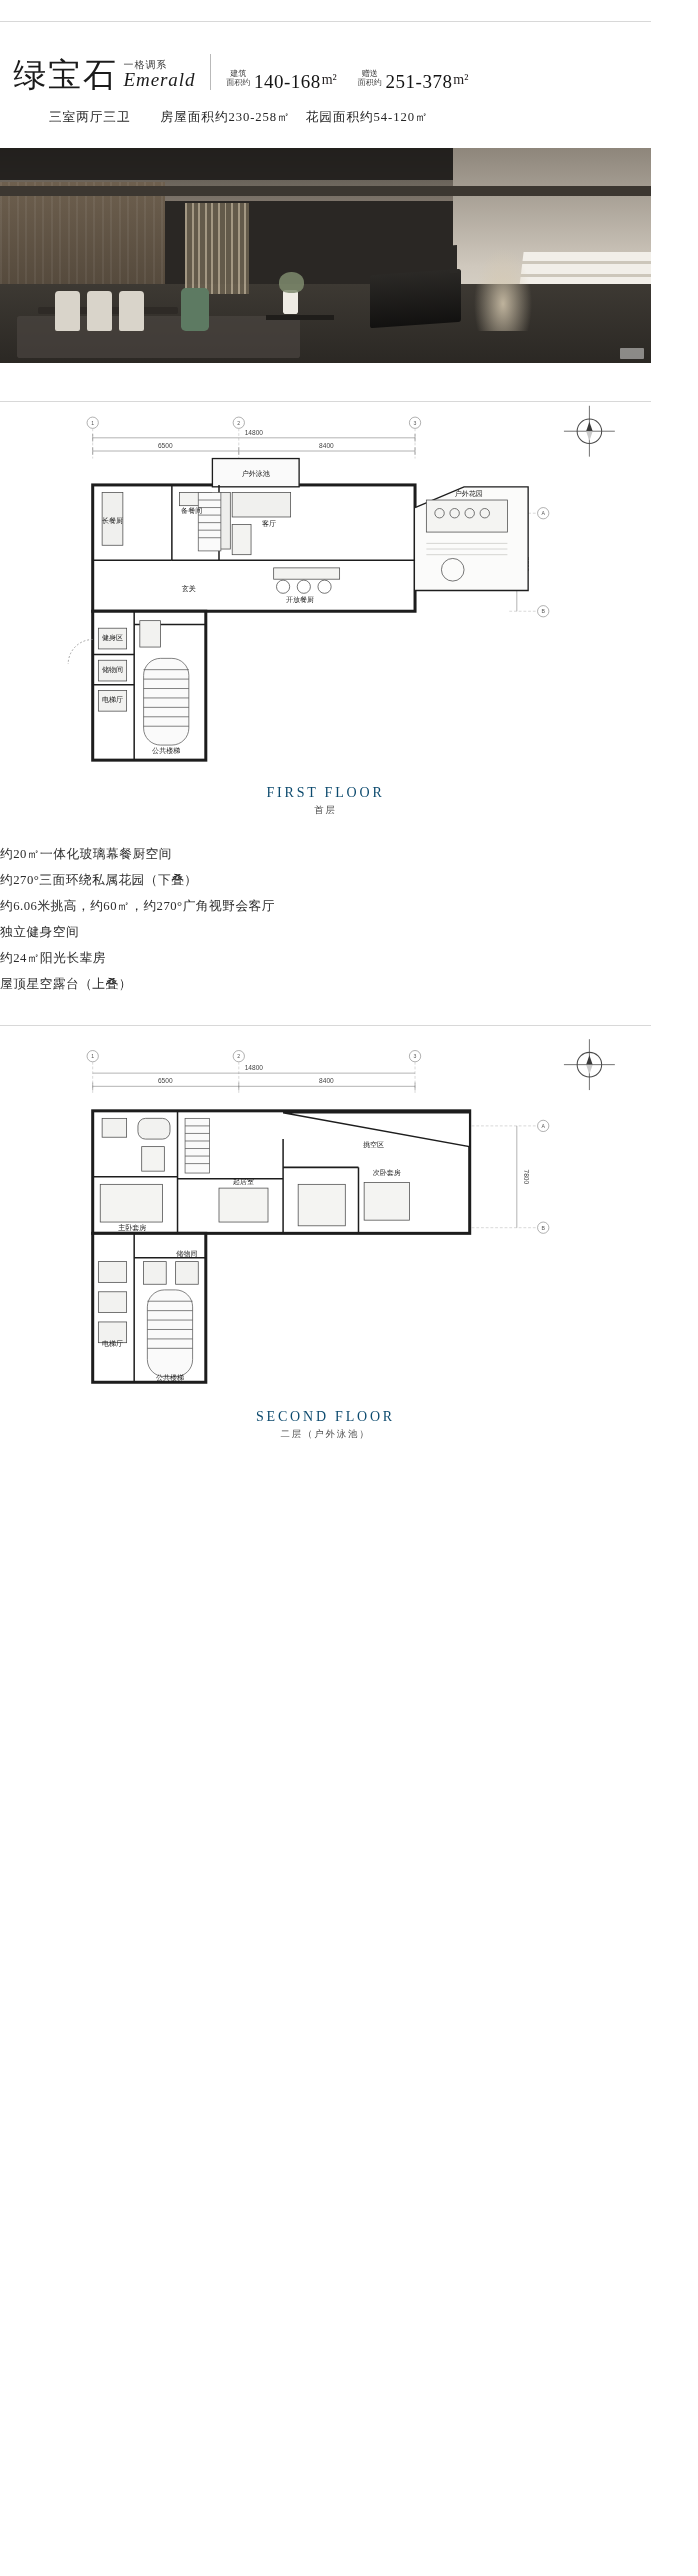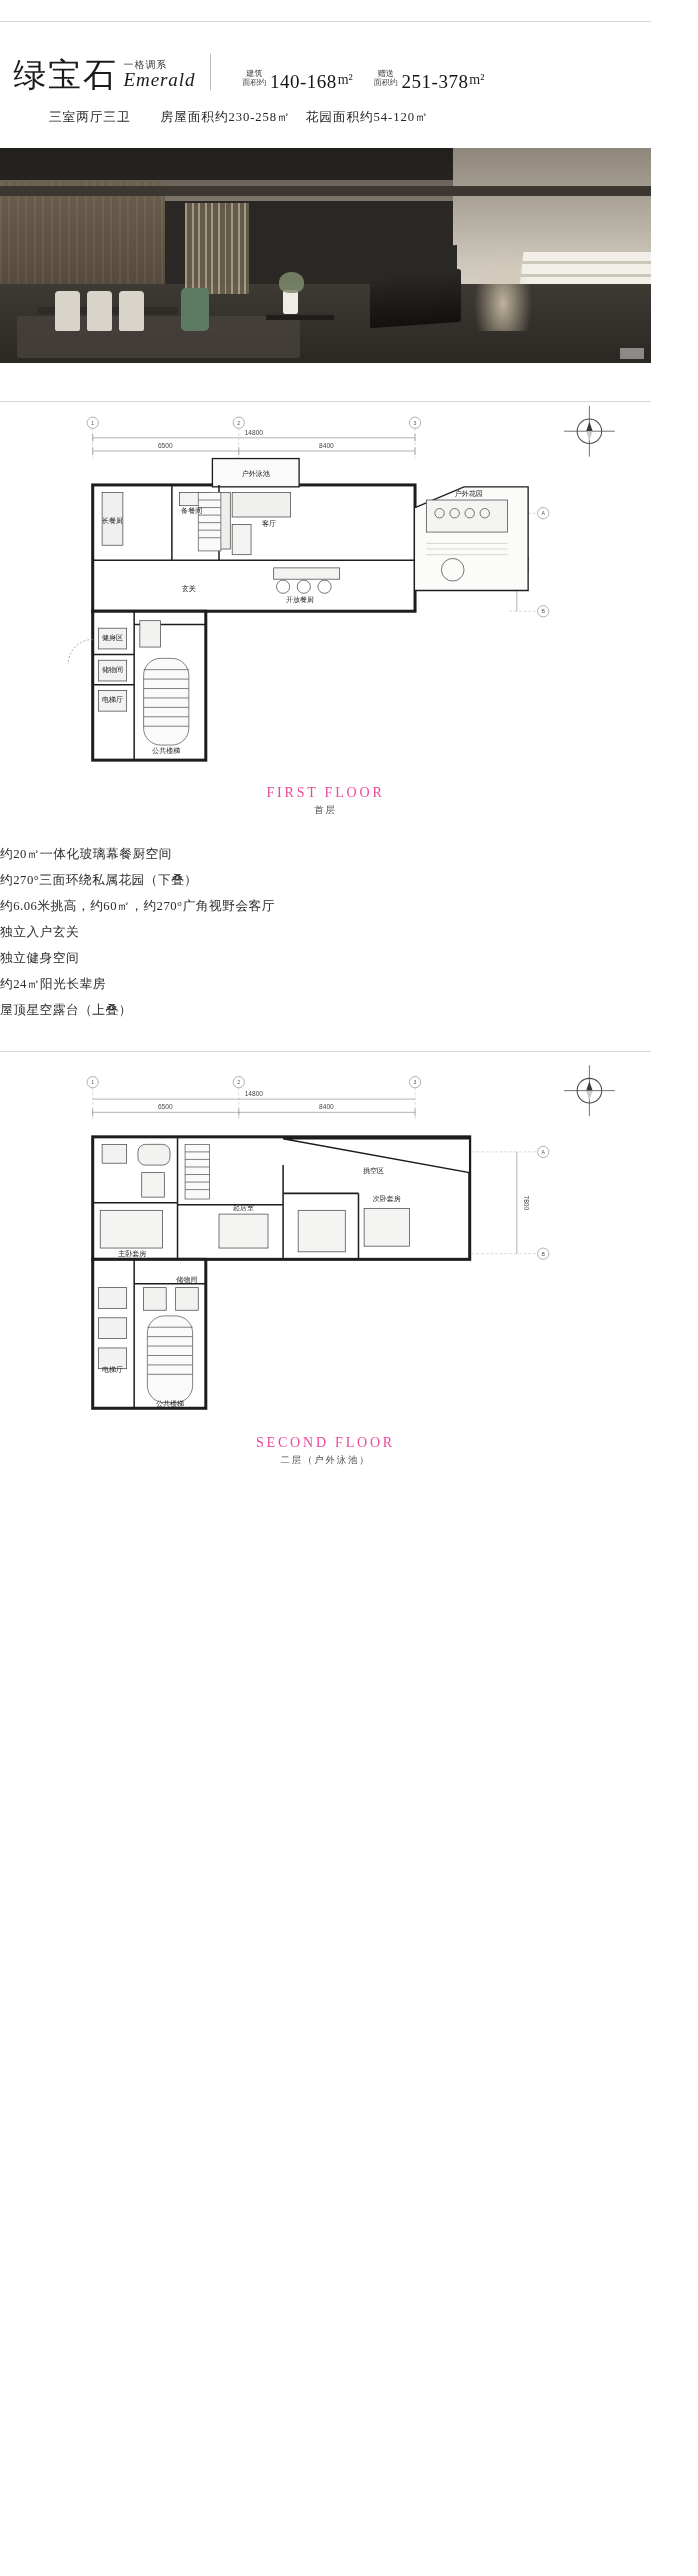--- a/index.html
+++ b/index.html
@@ -32,21 +32,21 @@
   .brand-sub{
     margin-left:5.7px;display:flex;flex-direction:column;justify-content:flex-end;
     padding-bottom:1.9px;
   }
   .brand-tag{font-size:10px;color:#3a3a3a;letter-spacing:0.9px;line-height:1.1;font-family:"Liberation Sans",sans-serif;}
   .brand-en{
     font-family:"Liberation Serif", serif;font-style:italic;font-size:19px;color:#1b1b1b;
     line-height:1.05;letter-spacing:0.9px;
   }
   .vrule{width:0.9px;background:#b9b9b9;height:36px;margin:0 15px 1.9px 15px;align-self:flex-end;}
-  .area-group{display:flex;align-items:flex-end;gap:21px;padding-bottom:0.9px;margin-left:16px;}
+  .area-group{display:flex;align-items:flex-end;gap:21px;padding-bottom:0.9px;}
   .area-item{display:flex;align-items:flex-end;}
   .area-lbl{
     font-size:8px;line-height:1.15;color:#3b3b3b;margin-right:3.8px;padding-bottom:3.8px;
     text-align:center;font-family:"Liberation Sans",sans-serif;
   }
   .area-val{
     font-size:19px;line-height:1;color:#141414;letter-spacing:0.5px;
     font-family:"Liberation Serif",serif;
   }
   .area-unit{font-size:14px;padding-bottom:2.8px;margin-left:0.9px;}
@@ -130,21 +130,21 @@
   }
 
   
   .section-rule{width:651px;margin:0 auto;height:0.9px;background:#d8d8d8;}
   .plan-wrap{width:651px;margin:0 auto;position:relative;}
 
   .plan-caption{
     text-align:center;margin-top:5.7px;
   }
   .plan-caption .en{
-    font-family:"Liberation Serif",serif;font-size:14px;letter-spacing:2.8px;color:#ec4899;
+    font-family:"Liberation Serif",serif;font-size:14px;letter-spacing:2.8px;color:#0c4a6e;
   }
   .plan-caption .cn{
     font-size:9.4px;letter-spacing:1.9px;color:#4a4a4a;margin-top:2.8px;font-family:Liberation Serif, serif;
   }
 
   
   .features{
     text-align:left;padding:24.5px 0 28px;
   }
   .features div{
@@ -361,21 +361,20 @@
     <div class="plan-caption">
       <div class="en">FIRST FLOOR</div>
       <div class="cn">首层</div>
     </div>
   </div>
 
   <div class="features">
     <div>约20㎡一体化玻璃幕餐厨空间</div>
     <div>约270°三面环绕私属花园（下叠）</div>
     <div>约6.06米挑高，约60㎡，约270°广角视野会客厅</div>
-    <div>独立入户玄关</div>
     <div>独立健身空间</div>
     <div>约24㎡阳光长辈房</div>
     <div>屋顶星空露台（上叠）</div>
   </div>
 
   <div class="section-rule"></div>
 
   <div class="plan-wrap">
     <svg width="651" height="377" viewBox="0 0 690 400">
       <g transform="translate(612,28)">

